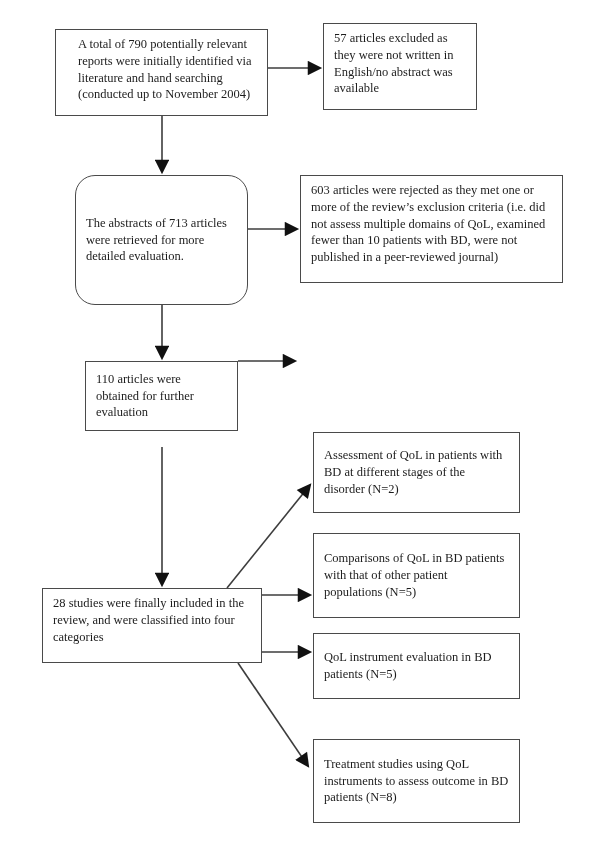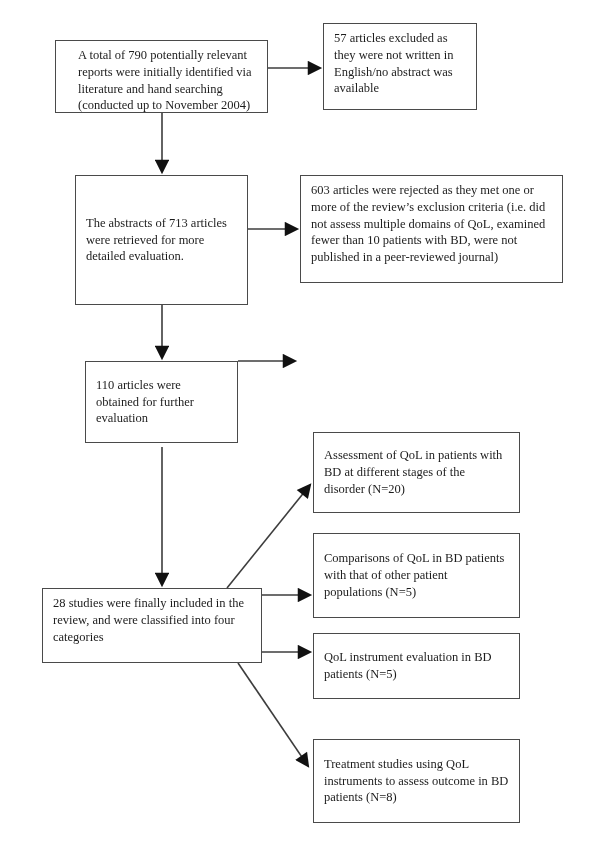--- a/index.html
+++ b/index.html
@@ -23,26 +23,26 @@
     border:1.5px solid var(--border);
     box-sizing:border-box;
     font-size:12.5px;
     line-height:1.34;
     background:var(--background);
     padding:6px 10px;
   }
   .box.v-center{display:flex;align-items:center;}
   .box .txt{display:block;}
   
-  #box-identified          {left:55px;  top:40px;  width:213px; height:73px;padding-left:22px;}
+  #box-identified          {left:55px;  top:29px;  width:213px; height:87px;padding-left:22px;}
   #box-excluded-language   {left:323px; top:23px;  width:154px; height:87px;}
-  #box-abstracts           {left:75px;  top:175px; width:173px; height:130px;}
+  #box-abstracts           {left:75px;  top:175px; width:173px; height:130px;border-radius:20px;}
   #box-rejected-criteria   {left:300px; top:175px; width:263px; height:108px;}
   #box-rejected-further    {left:298px; top:305px; width:265px; height:105px;}
-  #box-obtained            {left:85px;  top:361px; width:153px; height:82px;justify-content:center;}
+  #box-obtained            {left:85px;  top:361px; width:153px; height:70px;justify-content:center;}
   #box-included            {left:42px;  top:588px; width:220px; height:75px;}
   #box-cat-assessment      {left:313px; top:432px; width:207px; height:81px;}
   #box-cat-comparisons     {left:313px; top:533px; width:207px; height:85px;justify-content:flex-end;}
   #box-cat-instrument      {left:313px; top:633px; width:207px; height:66px;}
   #box-cat-treatment       {left:313px; top:739px; width:207px; height:84px;}
   
   #connectors{position:absolute;left:0;top:0;width:600px;height:849px;pointer-events:none;}
   #connectors path.link{stroke:var(--line);stroke-width:1.6;fill:none;}
   #connectors marker path{fill:var(--arrowhead);stroke:none;}
 </style>
@@ -88,21 +88,21 @@
 
   <div class="box v-center" id="box-obtained">
     <span class="txt">110 articles were obtained for further evaluation</span>
   </div>
 
   <div class="box" id="box-included">
     <span class="txt">28 studies were finally included in the review, and were classified into four categories</span>
   </div>
 
   <div class="box v-center" id="box-cat-assessment">
-    <span class="txt">Assessment of QoL in patients with BD at different stages of the disorder (N=20)</span>
+    <span class="txt">Assessment of QoL in patients with BD at different stages of the disorder (N=2)</span>
   </div>
 
   <div class="box v-center" id="box-cat-comparisons">
     <span class="txt">Comparisons of QoL in BD patients with that of other patient populations (N=5)</span>
   </div>
 
   <div class="box v-center" id="box-cat-instrument">
     <span class="txt">QoL instrument evaluation in BD patients (N=5)</span>
   </div>
 

